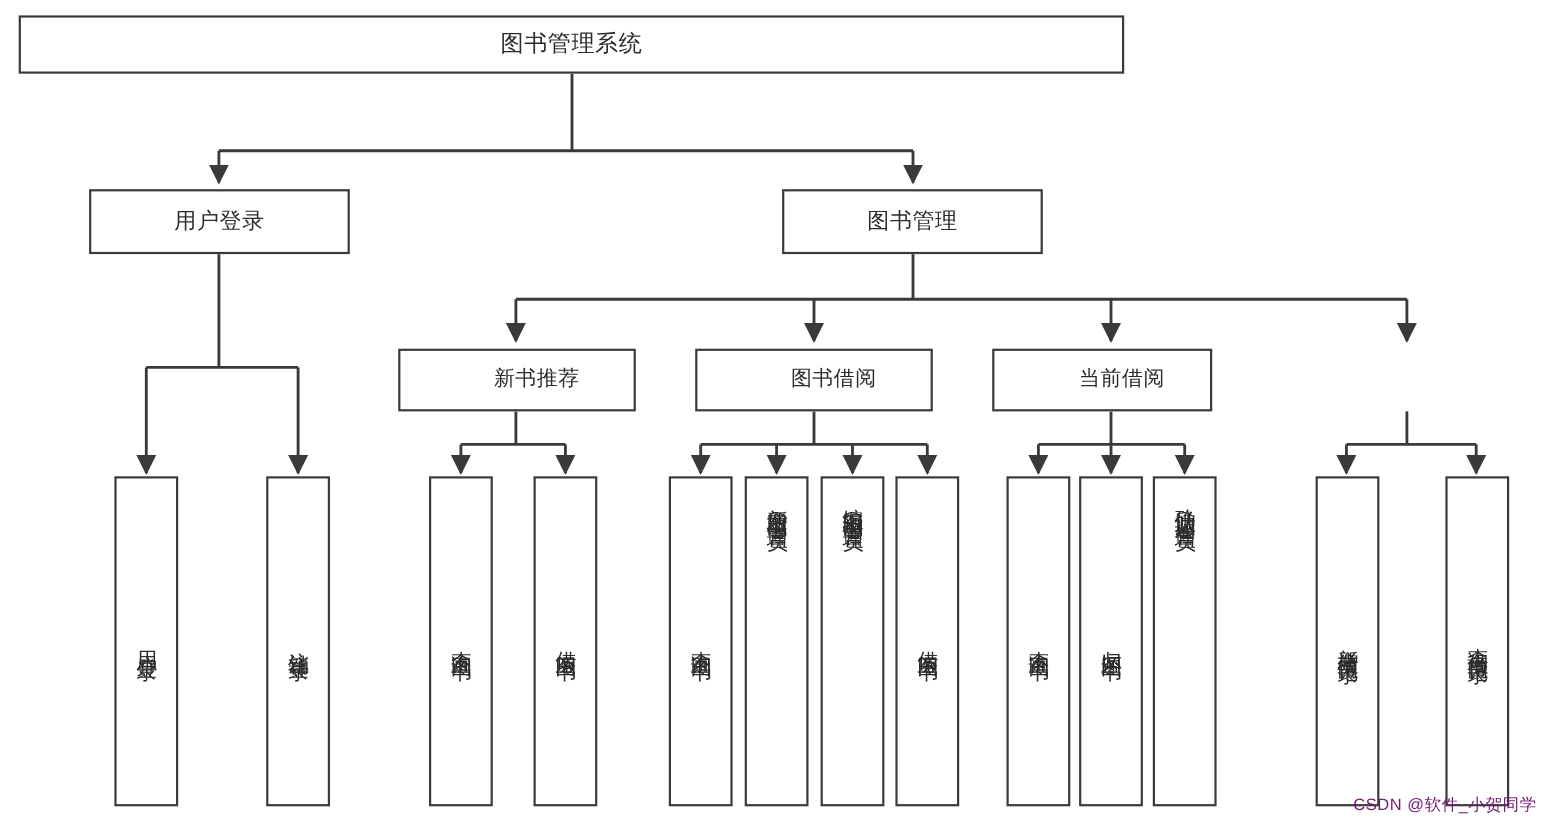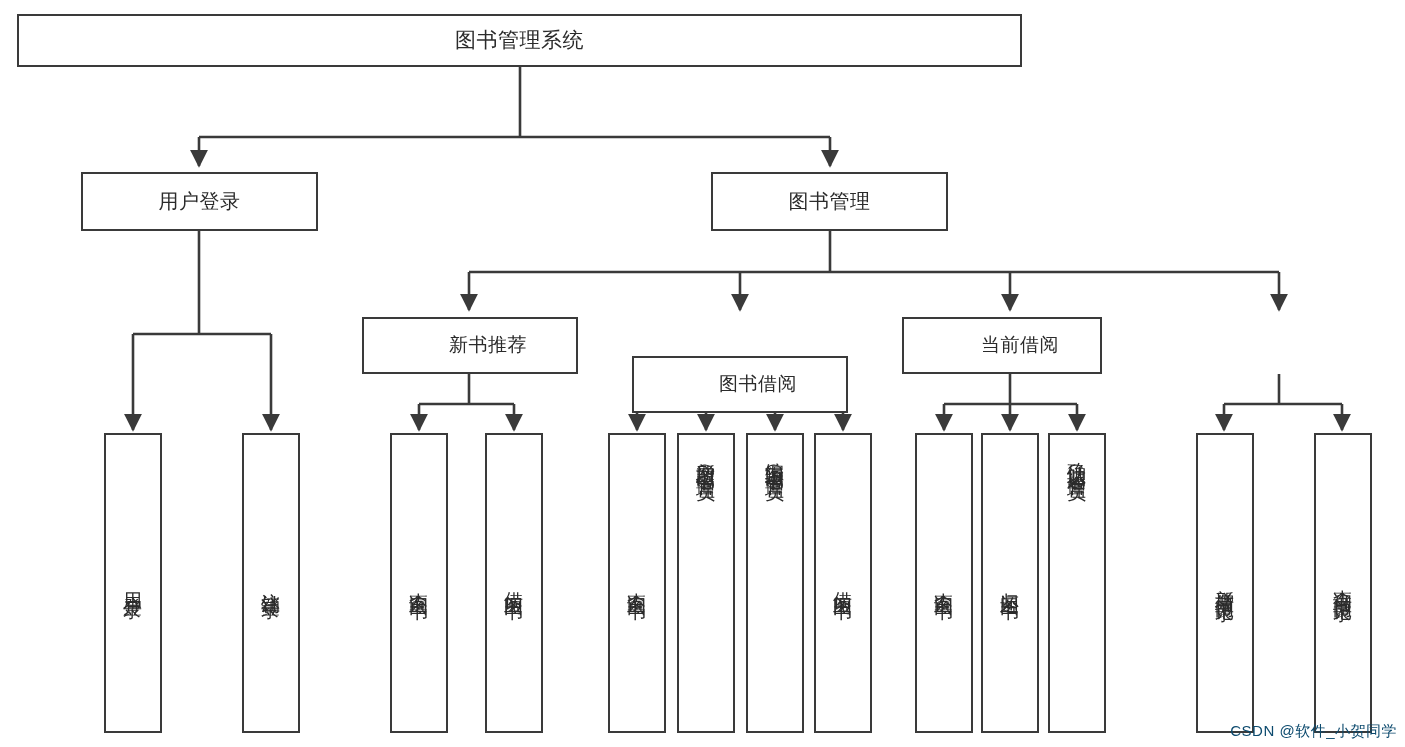--- a/index.html
+++ b/index.html
@@ -60,21 +60,21 @@
   }
   .leaf-mid {
     align-items: center;
     padding-top: 0;
   }
   #watermark {
     position: absolute;
     right: 8px;
     bottom: 6px;
     font-size: 15px;
-    color: #0c4a6e;
+    color: #701a75;
     letter-spacing: 0.5px;
     z-index: 5;
     white-space: nowrap;
   }
 </style>
 </head>
 <body>
 
 <div id="canvas">
 
@@ -135,21 +135,21 @@
   <div class="node lvl1" style="left:81px; top:172px; width:237px; height:59px;">
     <span class="node-label">用户登录</span>
   </div>
   <div class="node lvl1" style="left:711px; top:172px; width:237px; height:59px;">
     <span class="node-label">图书管理</span>
   </div>
 
   <div class="node lvl2" style="left:362px; top:317px; width:216px; height:57px;">
     <span class="node-label">新书推荐</span>
   </div>
-  <div class="node lvl2" style="left:632px; top:317px; width:216px; height:57px;margin-top:39px;">
+  <div class="node lvl2" style="left:632px; top:317px; width:216px; height:57px;">
     <span class="node-label">图书借阅</span>
   </div>
   <div class="node lvl2" style="left:902px; top:317px; width:200px; height:57px;">
     <span class="node-label">当前借阅</span>
   </div>
 
   <div class="node leaf leaf-mid" style="left:104px; top:433px; width:58px; height:300px;">
     <span class="node-label">用户登录</span>
   </div>
   <div class="node leaf leaf-mid" style="left:242px; top:433px; width:58px; height:300px;">

